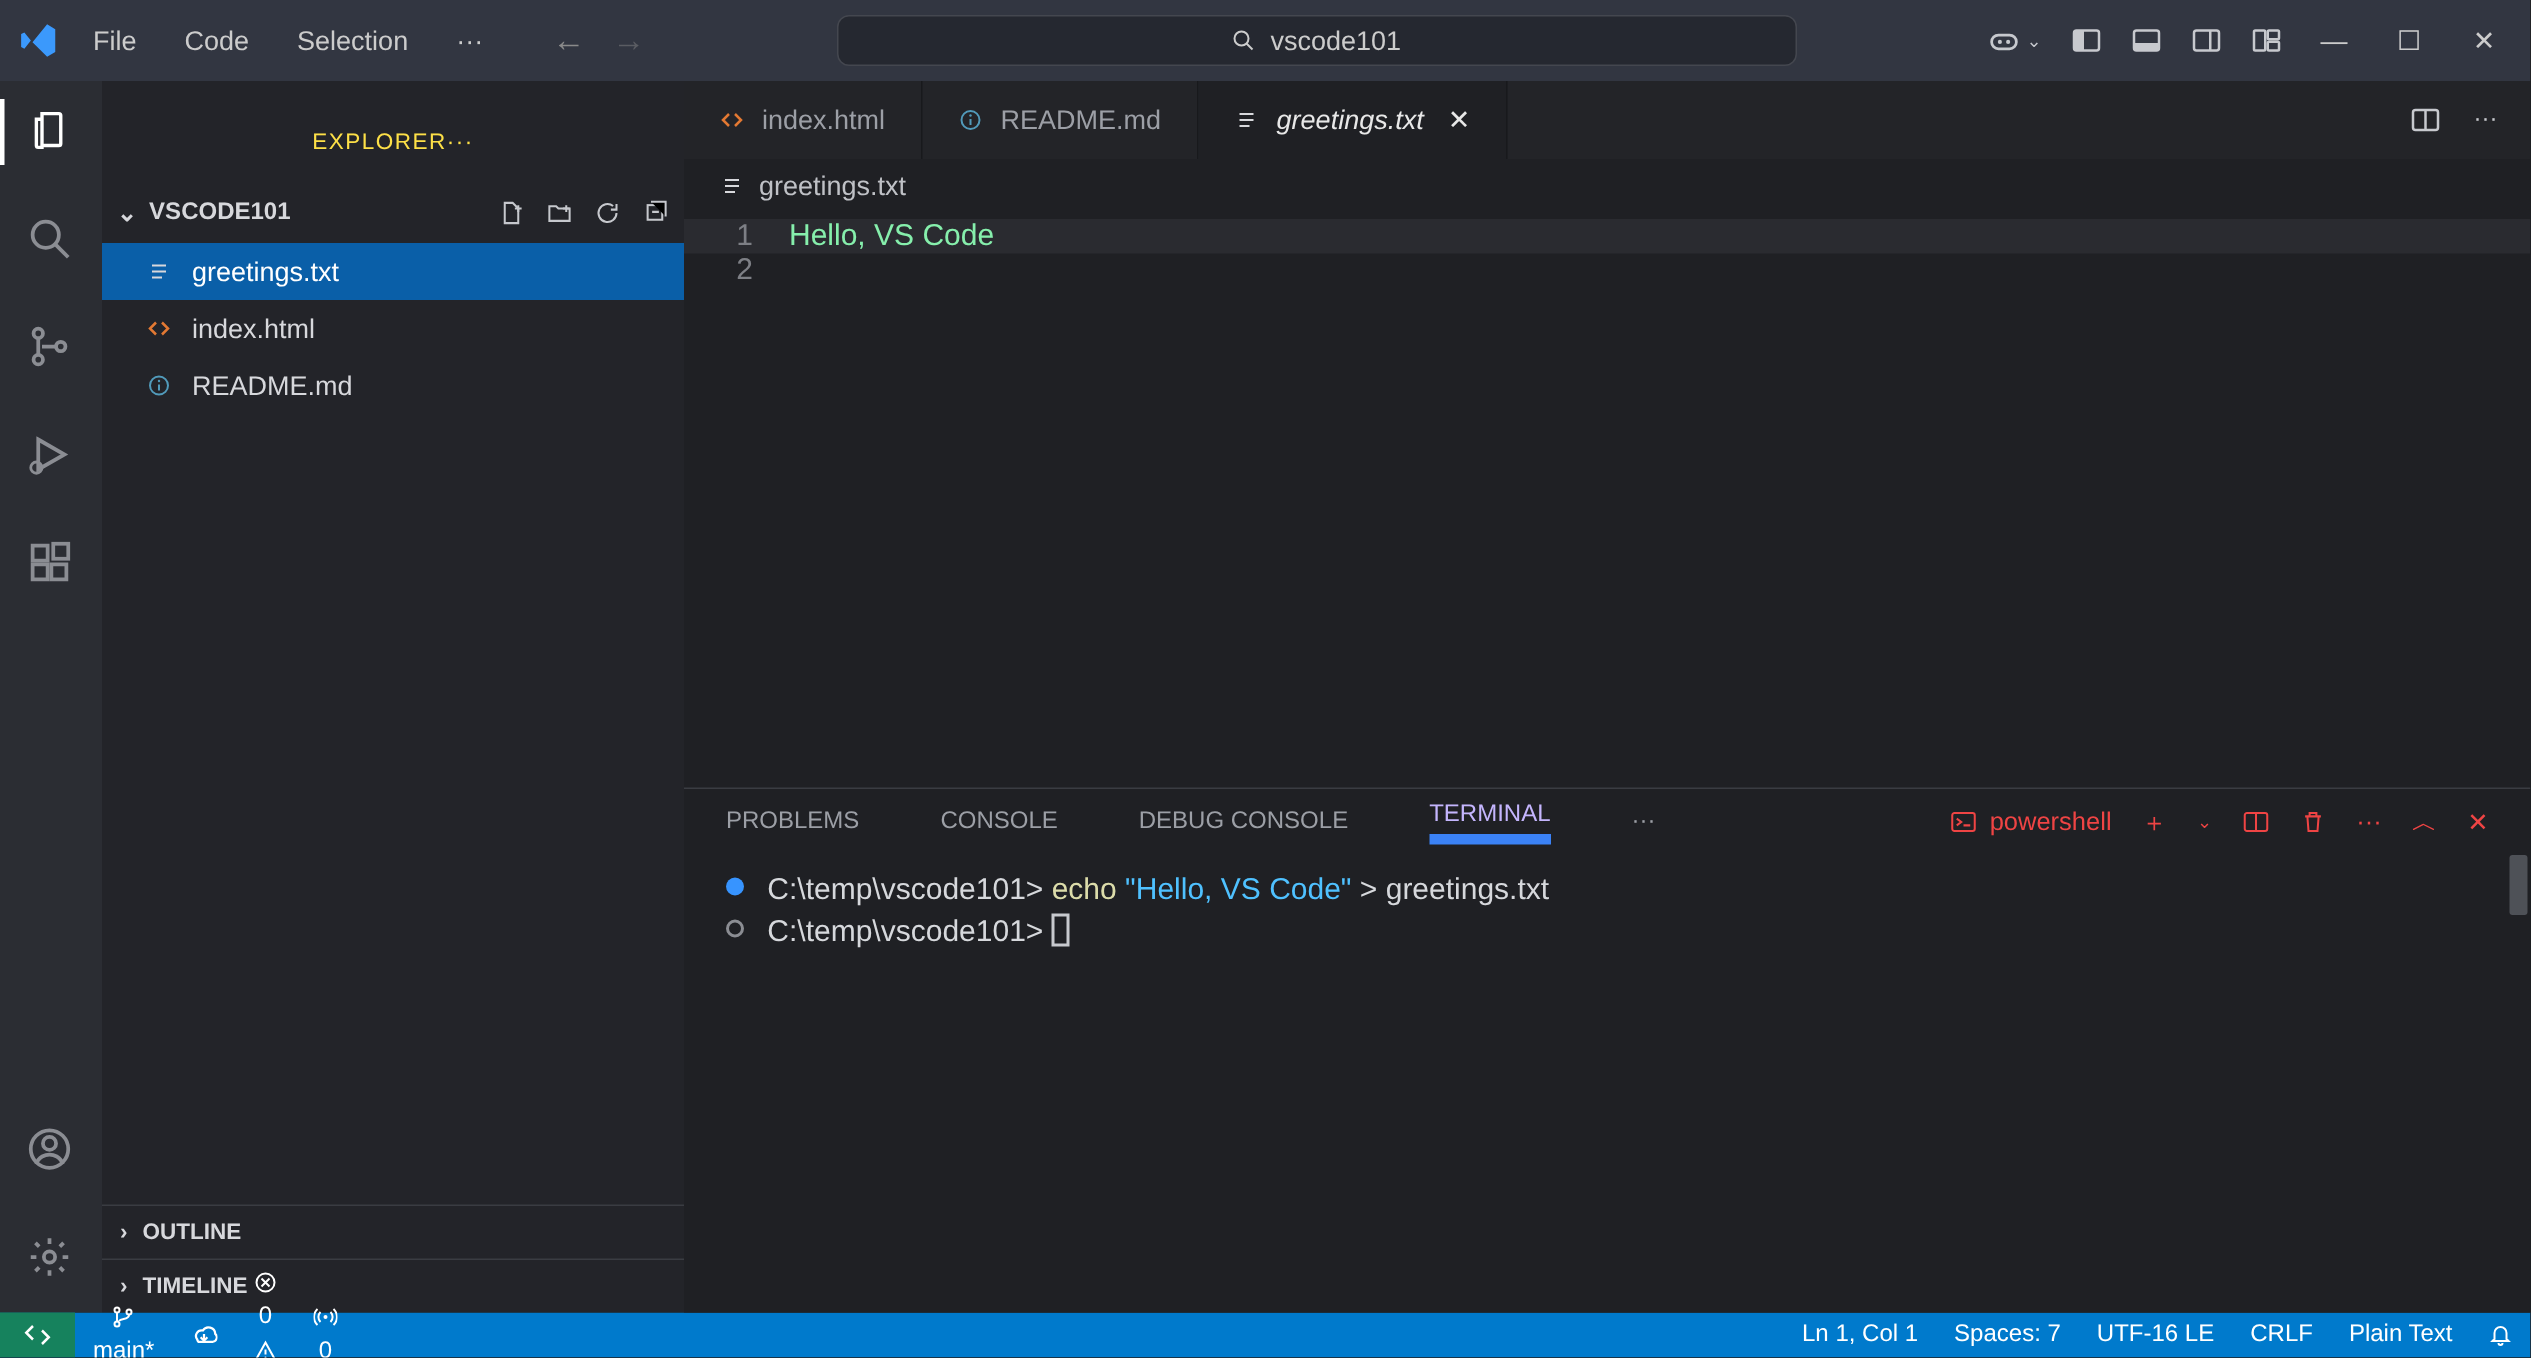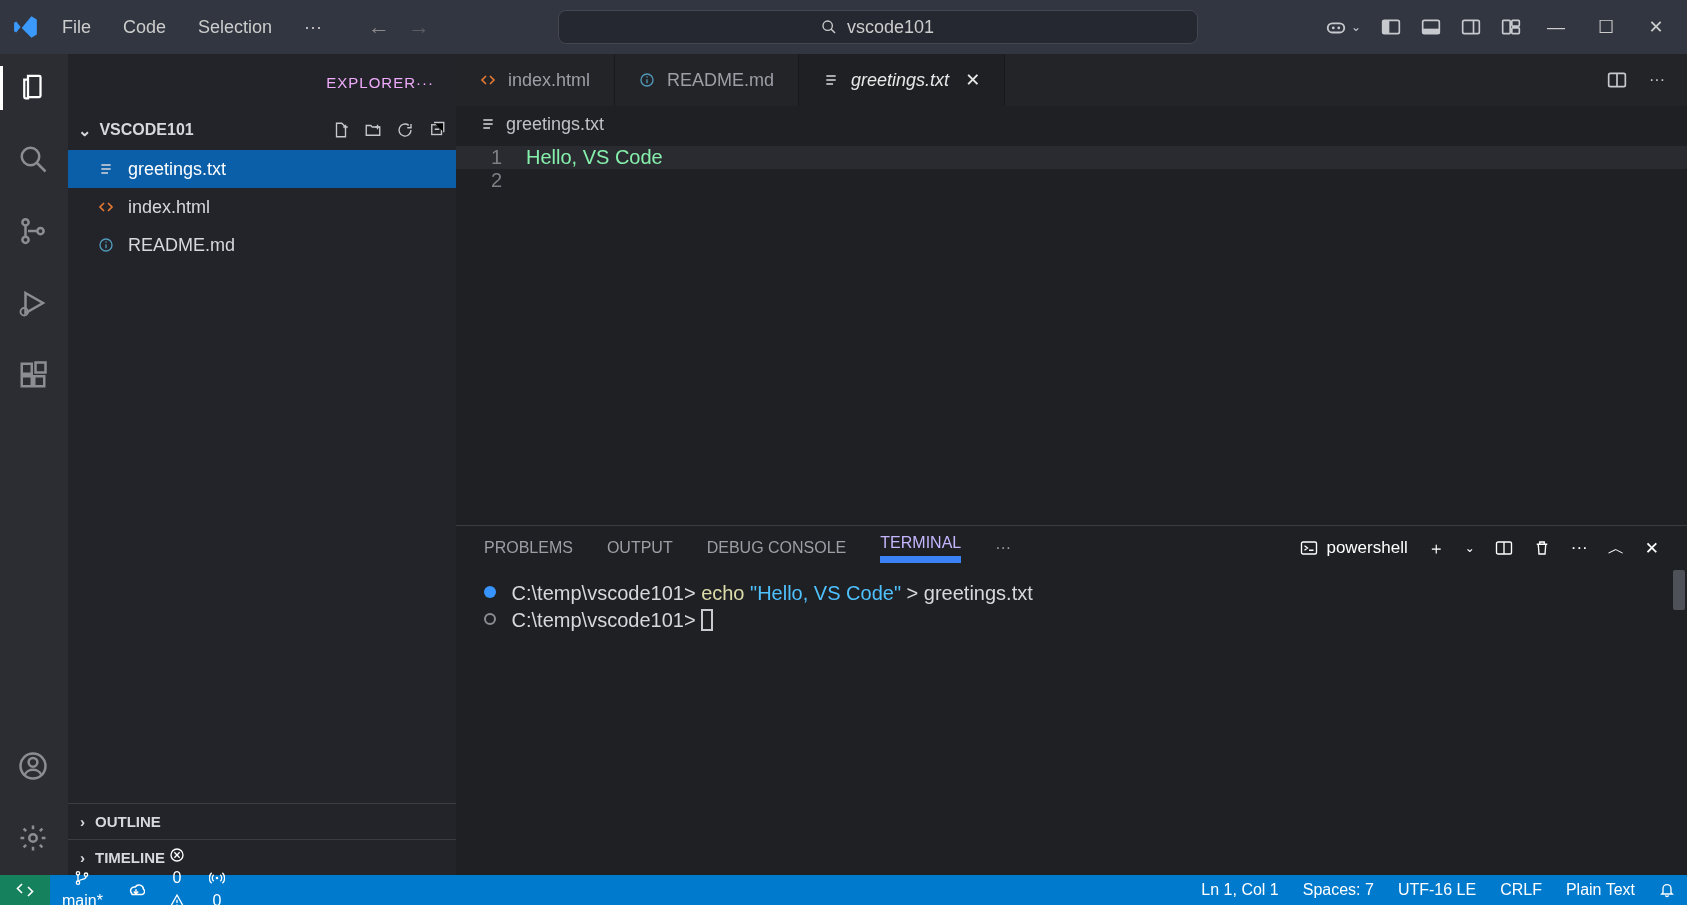--- a/index.html
+++ b/index.html
@@ -22,21 +22,21 @@
 
 
 .activity { width:68px; background:#2b2d33; display:flex; flex-direction:column; align-items:center; padding-top:18px; gap:40px; }
 .activity .act-icon { width:32px; height:32px; color:#8b8d93; }
 .activity .act-icon.active { color:#ffffff; position:relative; }
 .activity .act-icon.active::before { content:""; position:absolute; left:-18px; top:-6px; width:3px; height:44px; background:#fff; }
 .activity .spacer { flex:1; }
 
 
 .side { width:388px; background:#232429; display:flex; flex-direction:column; }
-.side-header { height:56px; display:flex; align-items:center; justify-content:flex-end; padding:0 22px; font-size:15px; letter-spacing:1px; color:#f0abfc; }
+.side-header { height:56px; display:flex; align-items:center; justify-content:center; padding:0 22px; font-size:15px; letter-spacing:1px; color:#fde047;margin-top:12px; }
 .folder-header { height:40px; display:flex; align-items:center; padding:0 10px; font-size:16px; font-weight:700; color:#d7d8dc; gap:8px; }
 .folder-header .actions { margin-left:auto; display:flex; gap:14px; color:#c6c8cd; }
 .tree { flex:1; overflow:auto; }
 .tree-item { height:38px; display:flex; align-items:center; gap:12px; padding-left:30px; font-size:18px; color:#d7d8dc; cursor:pointer; }
 .tree-item.selected { background:#0a5fa8; color:#ffffff; }
 .tree-item .file-ico { width:18px; text-align:center; }
 .section-head { height:36px; display:flex; align-items:center; gap:10px; padding-left:12px; font-size:15px; font-weight:700; color:#d7d8dc; border-top:1px solid #3a3c42; }
 
 
 .editor-region { flex:1; display:flex; flex-direction:column; background:#1f2024; }
@@ -48,24 +48,24 @@
 .tabs .tab-actions { margin-left:auto; display:flex; align-items:center; gap:22px; padding-right:22px; color:#c7c9ce; }
 .breadcrumb { height:36px; display:flex; align-items:center; gap:10px; padding-left:24px; font-size:18px; color:#bfc1c6; }
 .code { flex:1; background:#1f2024; font-family:"Cascadia Code","Consolas",monospace; font-size:20px; padding-top:4px; }
 .code-line { display:flex; }
 .gutter { width:70px; text-align:right; padding-right:24px; color:#7d7f85; }
 .line-text { color:#86efac; }
 .code-line.current { background:#2a2b30; }
 
 
 .panel { height:350px; background:#1f2024; border-top:1px solid #3a3c42; display:flex; flex-direction:column; }
-.panel-tabs { height:44px; display:flex; align-items:center; gap:34px; padding:0 28px; font-size:16px; color:#9c9fa6; }
+.panel-tabs { height:44px; display:flex; align-items:center; gap:54px; padding:0 28px; font-size:16px; color:#9c9fa6; }
 .panel-tabs .ptab { cursor:pointer; }
 .panel-tabs .ptab.active { color:#c4b5fd; border-bottom:7px solid #3b82f6; padding-bottom:4px; }
-.panel-tabs .pright { margin-left:auto; display:flex; align-items:center; gap:20px; color:#ffffff; font-size:17px; }
+.panel-tabs .pright { margin-left:auto; display:flex; align-items:center; gap:20px; color:#ef4444; font-size:17px; }
 .term { flex:1; padding:12px 28px; font-family:"Cascadia Code","Consolas",monospace; font-size:20px; color:#d6d8dc; position:relative; }
 .term .dot { display:inline-block; width:12px; height:12px; border-radius:50%; margin-right:10px; position:relative; top:-2px; }
 .term .dot.fill { background:#3794ff; }
 .term .dot.ring { border:2px solid #8b8d93; }
 .term .cmd-echo { color:#dcdcaa; }
 .term .cmd-str { color:#4fc1ff; }
 .term .scrollbar { position:absolute; right:2px; top:0; width:12px; height:40px; background:#4e5157; border-radius:2px; }
 
 
 .status { height:30px; background:#007acc; color:#ffffff; display:flex; align-items:center; font-size:16px; }
@@ -325,21 +325,21 @@
       </div>
       <div class="code-line">
         <div class="gutter">2</div>
         <div class="line-text"></div>
       </div>
     </div>
 
     <div class="panel">
       <div class="panel-tabs">
         <span class="ptab">PROBLEMS</span>
-        <span class="ptab">OUTPUT</span>
+        <span class="ptab">CONSOLE</span>
         <span class="ptab">DEBUG CONSOLE</span>
         <span class="ptab active">TERMINAL</span>
         <span>···</span>
         <div class="pright">
           <span style="display:flex;align-items:center;gap:8px">
             <svg width="18" height="18" viewBox="0 0 24 24">
                 <rect x="2" y="4" width="20" height="16" rx="2" fill="none" stroke="currentColor" stroke-width="1.8"></rect>
                 <path stroke="currentColor" stroke-width="1.8" fill="none" d="M6 9l4 3-4 3M12 15h6"></path>
               </svg>
             <span>powershell</span>

